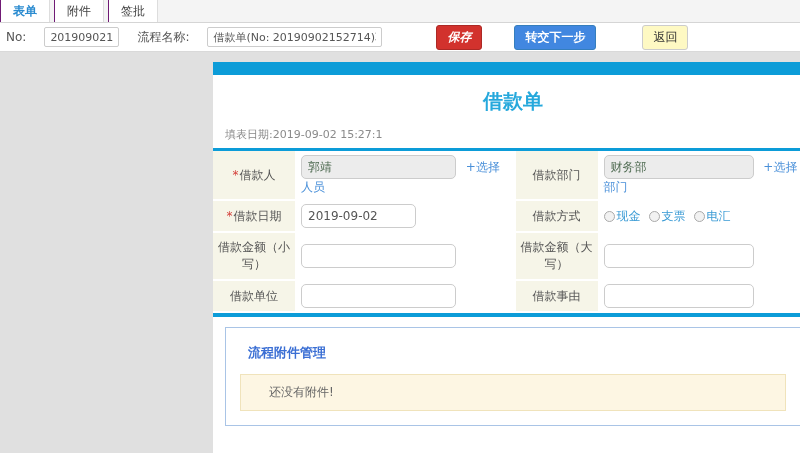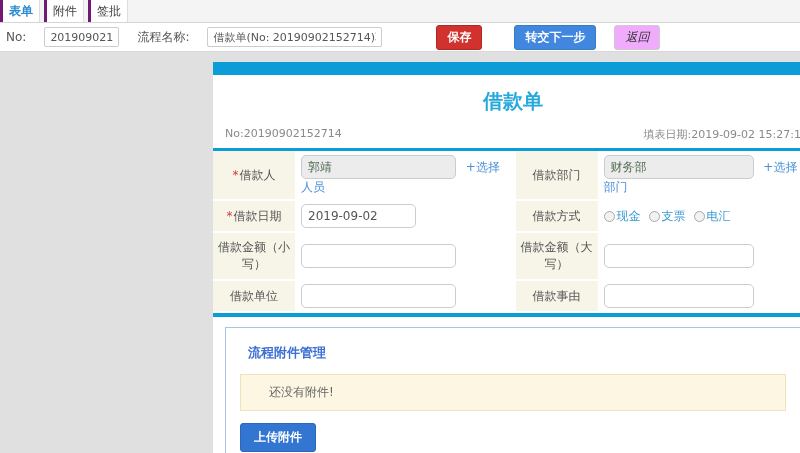--- a/index.html
+++ b/index.html
@@ -1,36 +1,36 @@
 <!DOCTYPE html>
 <html><head>
 <meta charset="utf-8">
 <style>
   * { margin:0; padding:0; box-sizing:border-box; }
   html,body { width:800px; height:453px; overflow:hidden; background:#e0e0e0;
     font-family:"DejaVu Sans", sans-serif; font-size:12px; color:#333; }
 
   
   .tabbar { display:flex; height:23px; background:#f4f4f4; border-bottom:1px solid #d5d5d5; }
-  .tab { padding:3px 6px; background:#fff; border-right:1px solid #ddd; border-left:3px solid #701a75;
+  .tab { padding:3px 12px; background:#fff; border-right:1px solid #ddd; border-left:1px solid #701a75;
     margin-right:4px; font-size:12px; color:#444; cursor:pointer; line-height:17px; }
   .tab.active { color:#2a8bd0; font-weight:bold; }
 
   
   .toolbar { display:flex; align-items:center; height:29px; background:#fff;
     border-bottom:1px solid #d9d9d9; padding:0 6px; gap:18px; }
   .toolbar label { color:#555; font-size:12px; }
   .toolbar input { height:20px; border:1px solid #ccc; border-radius:2px; font-size:11px;
     padding:0 5px; color:#555; font-family:"DejaVu Sans", sans-serif; }
   .inp-no { width:75px; }
   .inp-name { width:175px; }
   .btn { font-size:12px; border-radius:3px; padding:3px 10px; cursor:pointer; border:1px solid transparent; }
-  .btn-save { background:#d2322d; border-color:#ac2925; color:#fff; margin-left:36px; font-weight:bold; }
+  .btn-save { background:#d2322d; border-color:#ac2925; color:#fff; margin-left:36px; font-weight:bold;font-style:italic; }
   .btn-forward { background:#4187e0; border-color:#357ebd; color:#fff; margin-left:14px; font-weight:bold; }
-  .btn-back { background:#f0abfc; border-color:#ccc; color:#333; margin-left:0;font-style:italic; }
+  .btn-back { background:#fef9c3; border-color:#ccc; color:#333; margin-left:28px; }
 
   
   .workarea { position:relative; width:800px; height:400px; }
   .panel { position:absolute; left:213px; top:10px; width:600px; background:#fff; min-height:400px; }
   .blue-bar { height:13px; background:#0c9cd8; }
   .form-title { text-align:center; color:#25a8dc; font-size:20px; font-weight:bold; padding:13px 0 10px; }
   .meta-row { display:flex; justify-content:space-between; padding:2px 12px 6px; color:#8a8a8a; font-size:11px; }
   .blue-line { height:3px; background:#0c9cd8; }
 
   table.form { width:100%; border-collapse:collapse; }
@@ -74,21 +74,20 @@
   <button class="btn btn-save">保存</button>
   <button class="btn btn-forward">转交下一步</button>
   <button class="btn btn-back">返回</button>
 </div>
 
 <div class="workarea">
   <div class="panel">
     <div class="blue-bar"></div>
     <div class="form-title">借款单</div>
     <div class="meta-row">
-      <span>No:20190902152714</span>
       <span>填表日期:2019-09-02 15:27:1</span>
     </div>
     <div class="blue-line"></div>
 
     <table class="form">
       <tbody>
           <tr>
         <td class="lbl">
           <span class="req">*</span><span>借款人</span>
         </td>
@@ -159,17 +158,16 @@
           <input class="w2" style="">
         </td>
       </tr>
     </tbody>
       </table>
     <div class="blue-bottom"></div>
 
     <div class="att-panel">
       <div class="att-title">流程附件管理</div>
       <div class="att-alert">还没有附件!</div>
-      <button class="btn-upload">上传附件</button>
     </div>
 
   </div>
 </div>
 
 </body></html>

